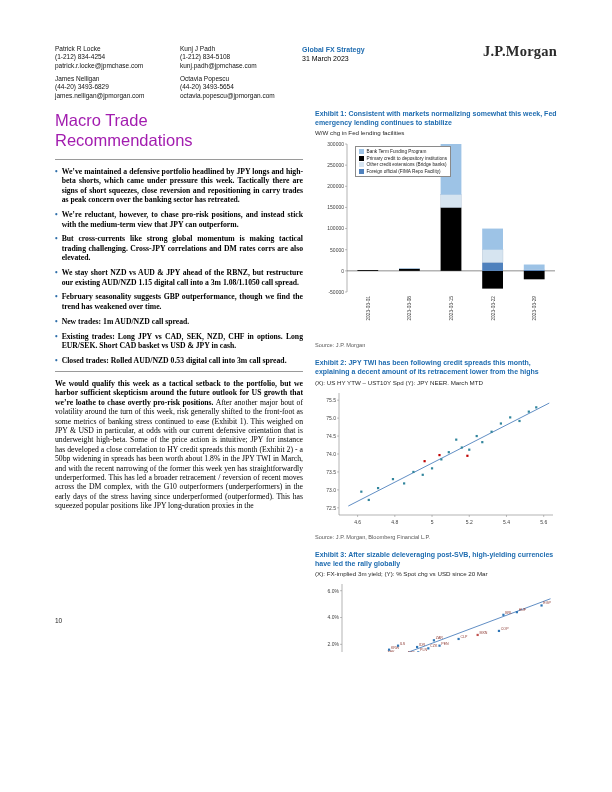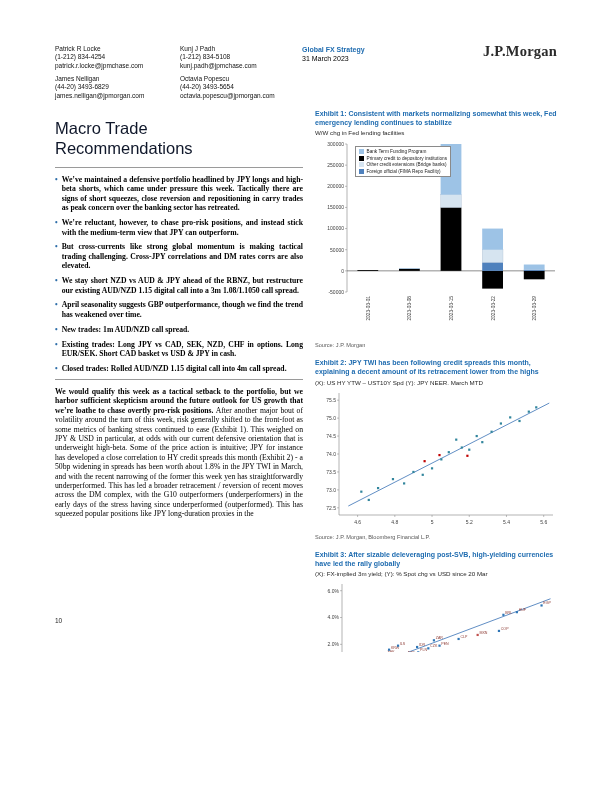--- a/index.html
+++ b/index.html
@@ -6,21 +6,21 @@
   .page{position:relative;width:612px;height:652px;background:#fff;font-family:"Liberation Sans",sans-serif;color:#000;overflow:hidden;}
 
   
   .contact{position:absolute;font-size:6.5px;line-height:8.4px;color:#111;}
   .strategy{position:absolute;left:302px;top:45px;font-size:7px;line-height:9px;}
   .strategy .pub{color:#1f6cb0;font-weight:bold;}
   .logo{position:absolute;right:55px;top:43px;font-family:"Liberation Serif",serif;font-weight:bold;font-size:14.5px;color:#2b2b2b;letter-spacing:.2px;}
 
   
   .left-col{position:absolute;left:55px;top:110px;width:248px;}
-  .page-title{font-size:16.5px;line-height:20px;color:#0f172a;width:185px;margin:8px 0 9px 0;font-weight:400;}
+  .page-title{font-size:16.5px;line-height:20px;color:#a21caf;width:185px;margin:0 0 9px 0;font-weight:400;}
   .rule{height:1px;background:#9a9a9a;margin:4px 0;}
   ul.bullets{list-style:none;margin:7px 0 5px 0;padding:0;font-family:"Liberation Serif",serif;font-weight:bold;font-size:7.7px;line-height:9.4px;}
   ul.bullets li{display:flex;gap:4px;margin-bottom:5.5px;text-align:justify;}
   .blt{color:#2d6da8;font-size:7.5px;line-height:9.4px;flex:0 0 auto;}
   .body-text{font-family:"Liberation Serif",serif;font-size:7.7px;line-height:9.4px;text-align:justify;margin-top:7px;}
   .body-text .lead{font-weight:bold;}
   .pageno{position:absolute;left:55px;bottom:28px;font-size:6.5px;color:#222;}
 
   
   .right-col{position:absolute;left:315px;top:110px;width:246px;}
@@ -81,33 +81,33 @@
         <li>
           <span class="blt">•</span>
           <span>But cross-currents like strong global momentum is making tactical trading challenging. Cross-JPY correlations and DM rates corrs are also elevated.</span>
         </li>
         <li>
           <span class="blt">•</span>
           <span>We stay short NZD vs AUD &amp; JPY ahead of the RBNZ, but restructure our existing AUD/NZD 1.15 digital call into a 3m 1.08/1.1050 call spread.</span>
         </li>
         <li>
           <span class="blt">•</span>
-          <span>April seasonality suggests GBP outperformance, though we find the trend has weakened over time.</span>
+          <span>February seasonality suggests GBP outperformance, though we find the trend has weakened over time.</span>
         </li>
         <li>
           <span class="blt">•</span>
           <span>New trades: 1m AUD/NZD call spread.</span>
         </li>
         <li>
           <span class="blt">•</span>
           <span>Existing trades: Long JPY vs CAD, SEK, NZD, CHF in options. Long EUR/SEK. Short CAD basket vs USD &amp; JPY in cash.</span>
         </li>
         <li>
           <span class="blt">•</span>
-          <span>Closed trades: Rolled AUD/NZD 1.15 digital call into 4m call spread.</span>
+          <span>Closed trades: Rolled AUD/NZD 0.53 digital call into 3m call spread.</span>
         </li>
       </ul>
     <div class="rule"></div>
     <p class="body-text"><span class="lead">We would qualify this week as a tactical setback to the portfolio, but we harbor sufficient skepticism around the future outlook for US growth that we’re loathe to chase overtly pro-risk positions.</span><span> After another major bout of volatility around the turn of this week, risk generally shifted to the front-foot as some metrics of banking stress continued to ease (Exhibit 1). This weighed on JPY &amp; USD in particular, at odds with our current defensive orientation that is underweight high-beta. Some of the price action is intuitive; JPY for instance has developed a close correlation to HY credit spreads this month (Exhibit 2) - a 50bp widening in spreads has been worth about 1.8% in the JPY TWI in March, and with the recent narrowing of the former this week yen has straightforwardly underperformed. This has led a broader retracement / reversion of recent moves across the DM complex, with the G10 outperformers (underperformers) in the early days of the stress having since underperformed (outperformed). This has squeezed popular positions like JPY long-duration proxies in the</span></p>
   </div>
 
   <div class="right-col">
 
     <div class="ex-title">Exhibit 1: Consistent with markets normalizing somewhat this week, Fed emergency lending continues to stabilize</div>
     <div class="ex-sub">W/W chg in Fed lending facilities</div>

